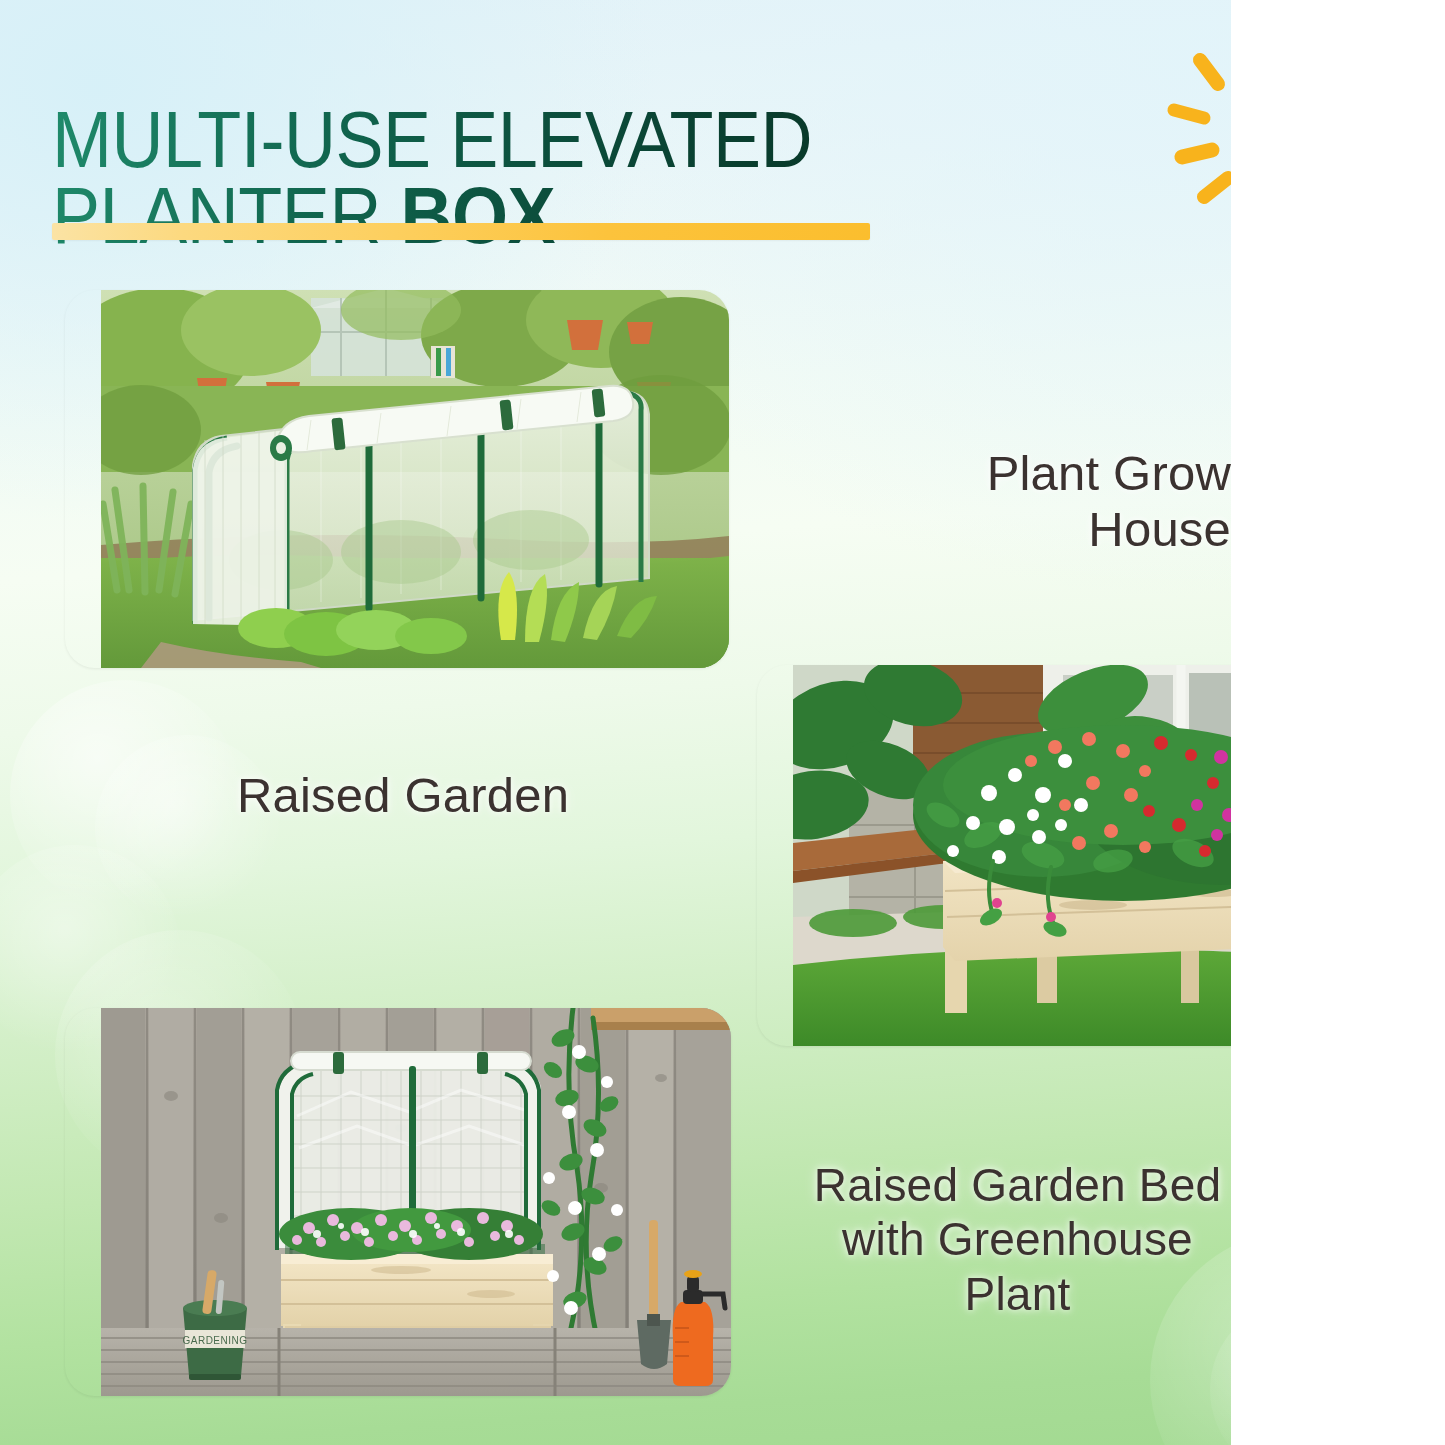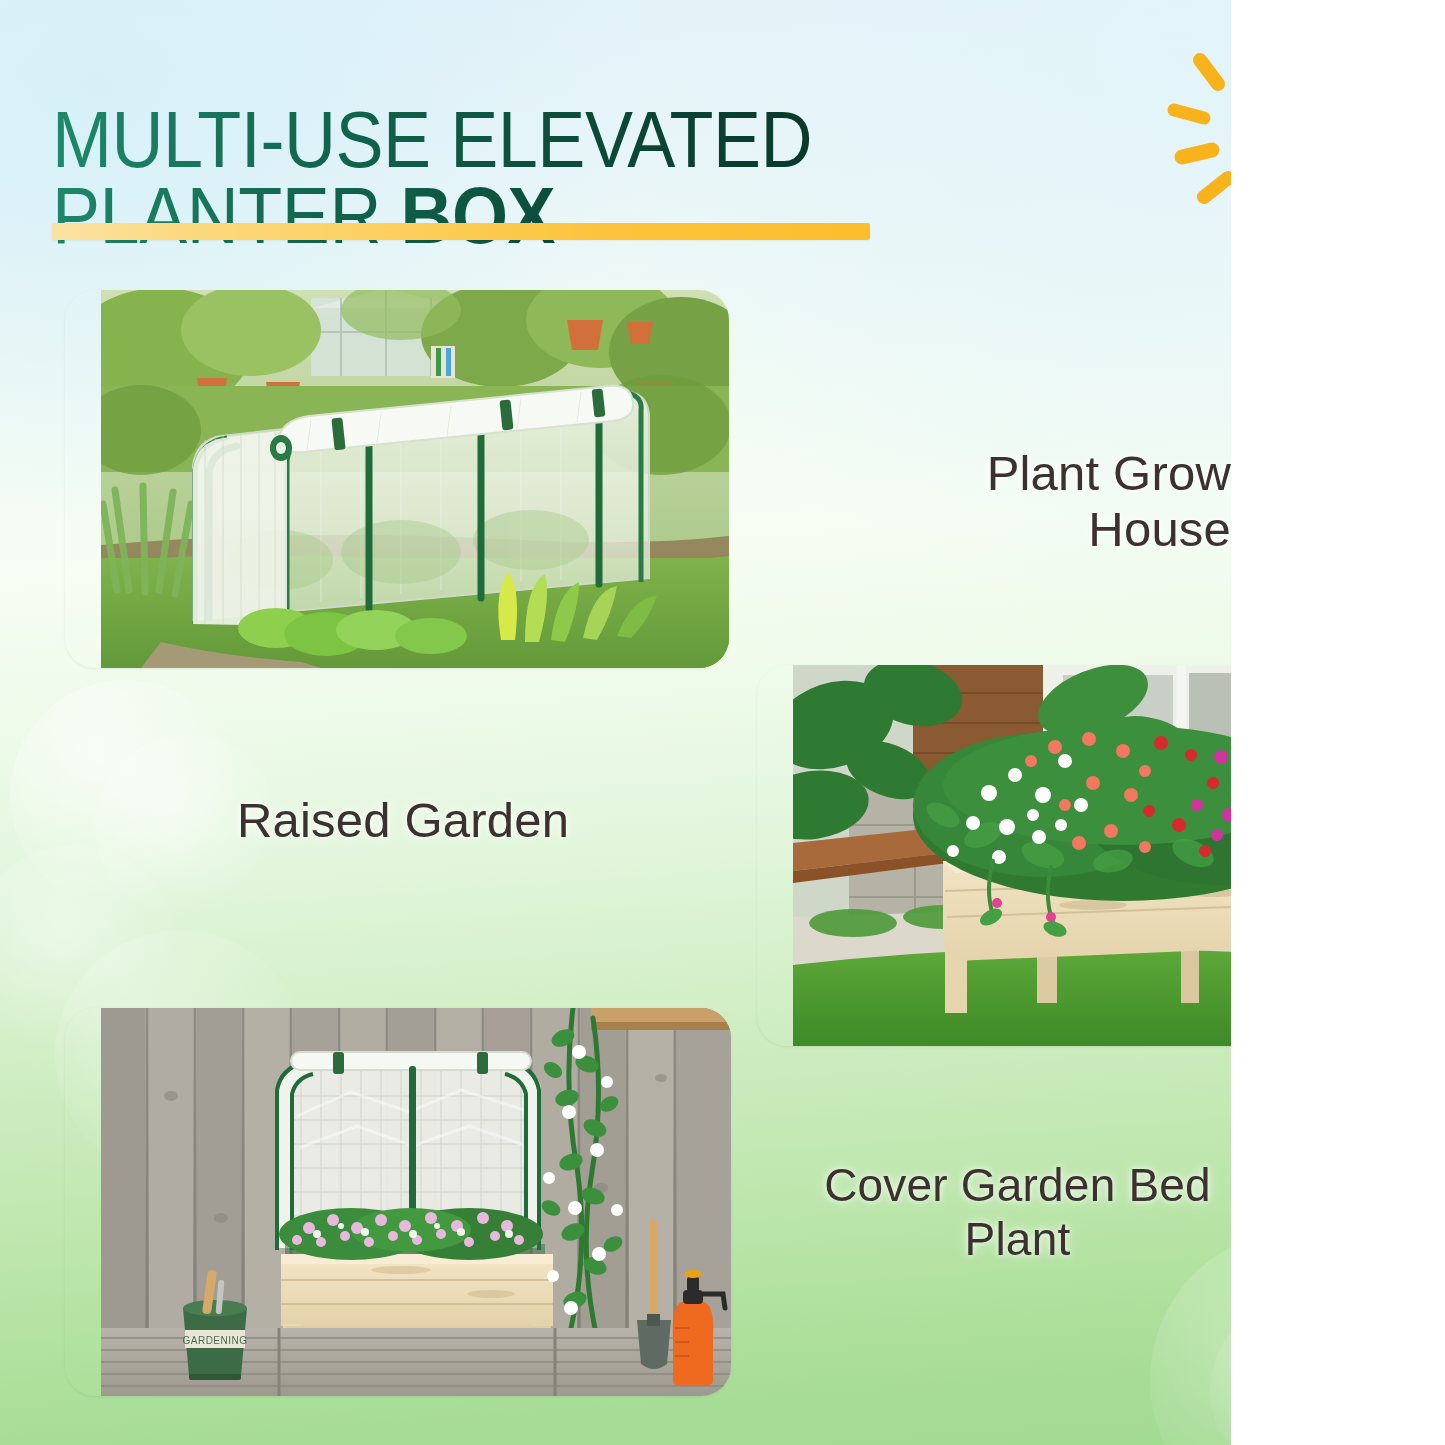--- a/index.html
+++ b/index.html
@@ -66,21 +66,21 @@
   .photo svg{display:block;width:100%;height:100%;}
 
   
   .caption{
     position:absolute;color:#3b3230;font-weight:400;
     font-family:"Liberation Sans","DejaVu Sans",sans-serif;
     text-shadow:0 0 6px rgba(255,255,255,.85), 0 0 14px rgba(255,255,255,.6);
     text-align:right;
   }
   #cap-grow{left:858px;  top:445px; font-size:49px;letter-spacing:.2px;}
-  #cap-raised{left:237px;top:792px; font-size:49px;letter-spacing:.2px;}
+  #cap-raised{left:237px;top:767px; font-size:49px;letter-spacing:.2px;}
   #cap-bed{
     left:745px;top:1158px;width:545px;
     font-size:46px;line-height:1.18;text-align:center;letter-spacing:.2px;
   }
   #cap-bed span{display:block;}
 </style>
 </head>
 <body>
 
 <div id="poster">
@@ -682,17 +682,18 @@
         <line x1="574" y1="348" x2="588" y2="348"></line>
       </g>
     </svg>
   </div>
 
   <div class="caption" id="cap-grow">Plant Grow House</div>
 
   <div class="caption" id="cap-raised">Raised Garden</div>
 
   <div class="caption" id="cap-bed">
-    <span>Cover Garden Bed</span>
+    <span>Raised Garden Bed</span>
+    <span>with Greenhouse</span>
     <span>Plant</span>
   </div>
 
 </div>
 
 </body></html>

